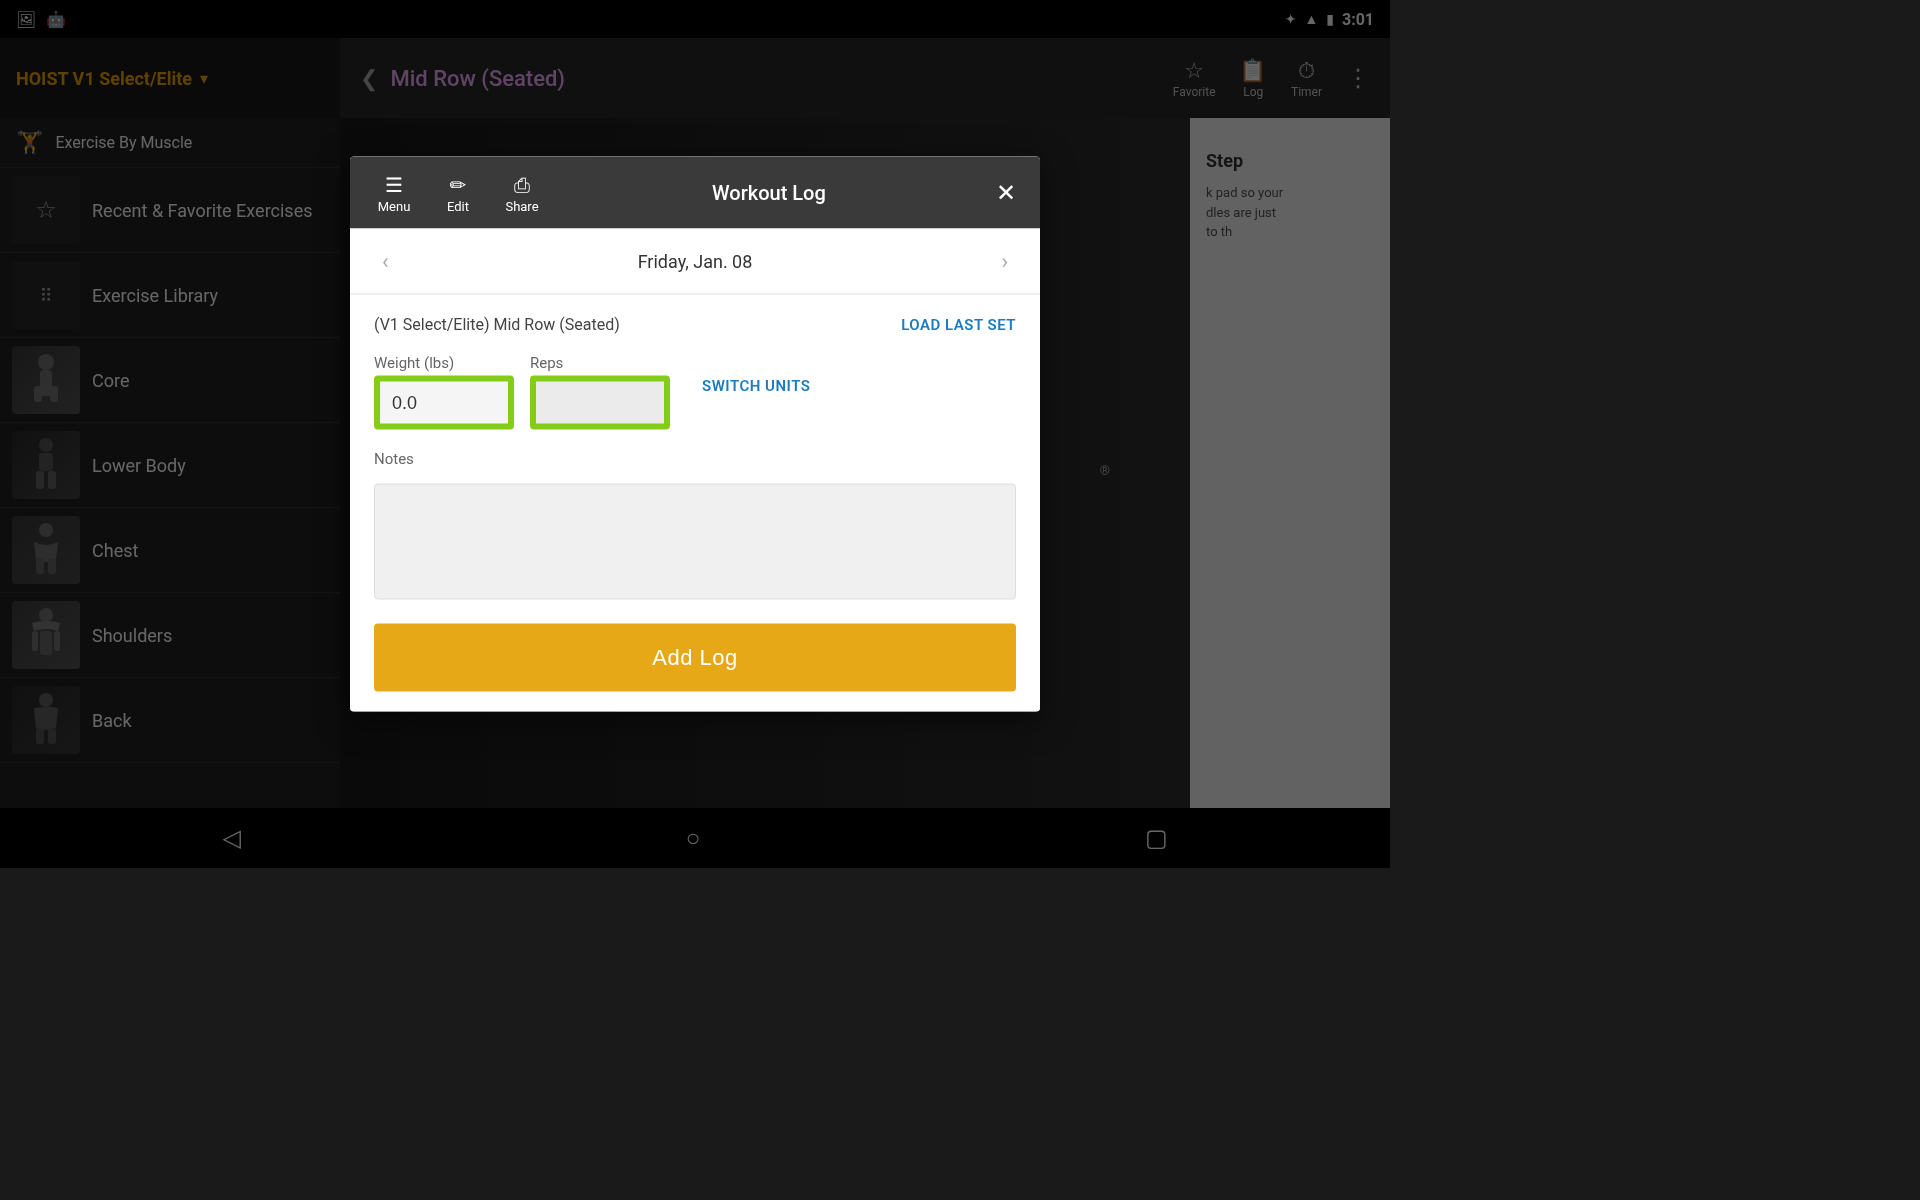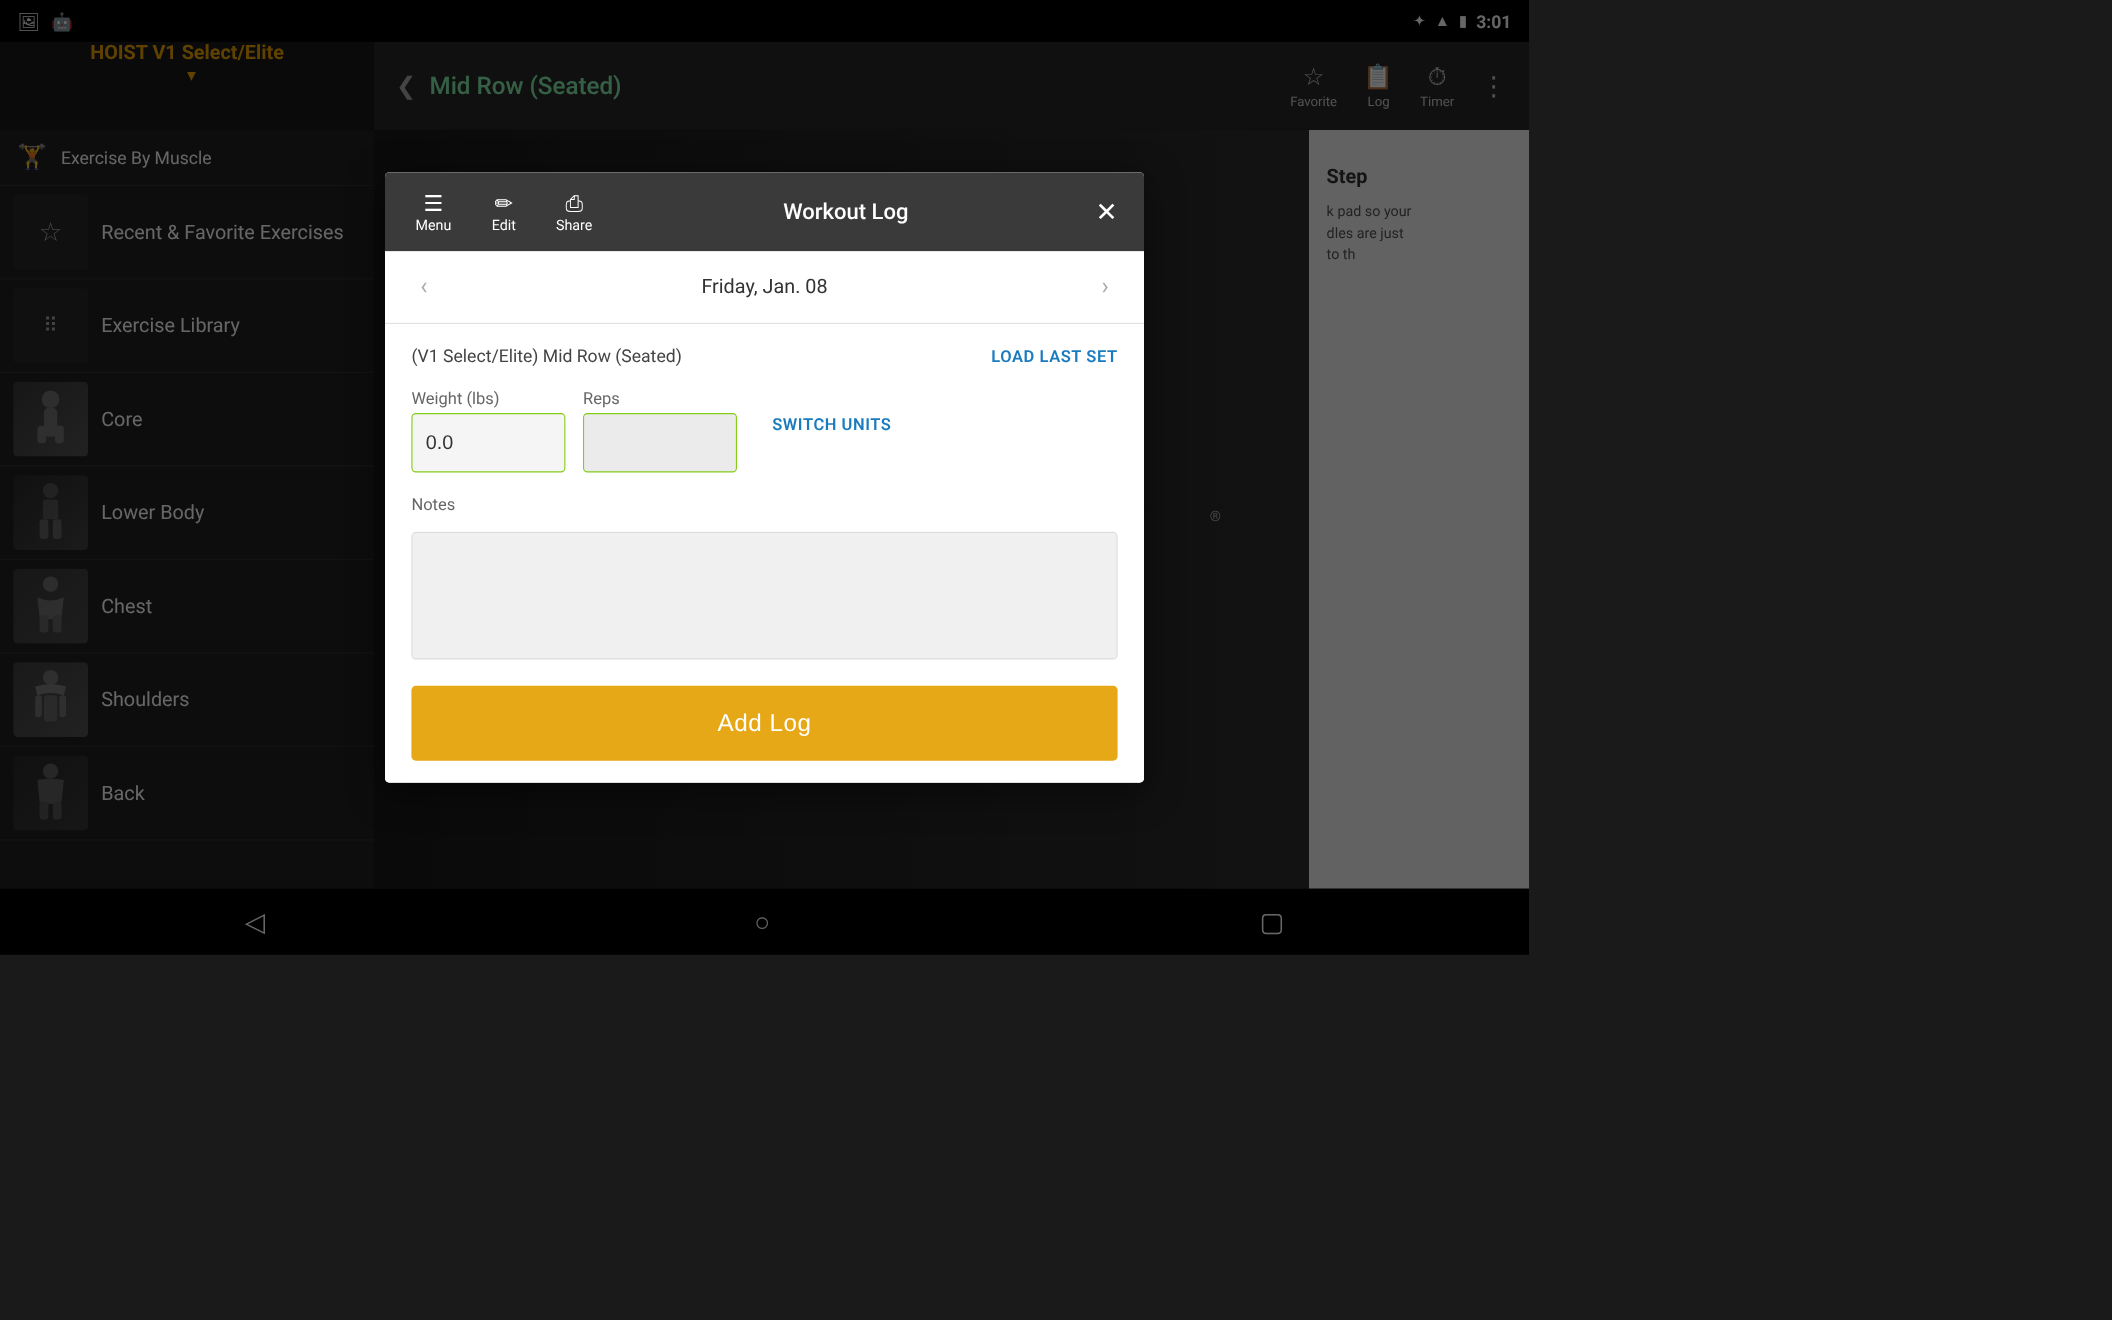--- a/index.html
+++ b/index.html
@@ -48,21 +48,20 @@
       z-index: 50;
     }
     .sidebar-header {
       width: 340px;
       height: 80px;
       background: #1a1a1a;
       display: flex;
       align-items: center;
       padding: 0 16px;
       flex-shrink: 0;
-      flex-direction: column;
     }
     .app-name {
       color: #f0a500;
       font-size: 18px;
       font-weight: bold;
     }
     .dropdown-arrow {
       color: #f0a500;
       margin-left: 8px;
       font-size: 16px;
@@ -80,21 +79,21 @@
       display: flex;
       align-items: center;
       gap: 12px;
     }
     .back-btn {
       color: #aaa;
       font-size: 22px;
       cursor: pointer;
     }
     .exercise-title {
-      color: #86efac;
+      color: #f0abfc;
       font-size: 22px;
       font-weight: 500;
     }
     .main-header-right {
       display: flex;
       align-items: center;
       gap: 24px;
     }
     .header-action {
       display: flex;
@@ -350,21 +349,21 @@
       flex-direction: column;
       gap: 4px;
     }
     .field-label {
       color: #666;
       font-size: 15px;
     }
     .field-input {
       width: 140px;
       height: 54px;
-      border: 1px solid #84cc16;
+      border: 6px solid #84cc16;
       border-radius: 4px;
       padding: 0 12px;
       font-size: 18px;
       background: #f5f5f5;
       color: #333;
       outline: none;
     }
     .field-input.empty {
       background: #ebebeb;
     }

